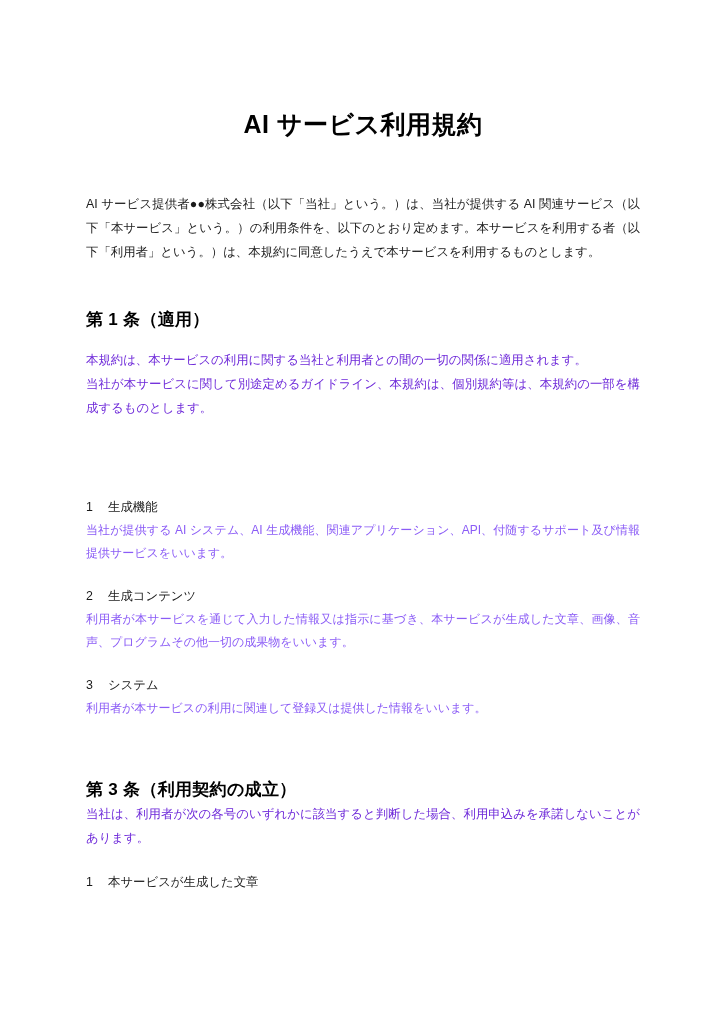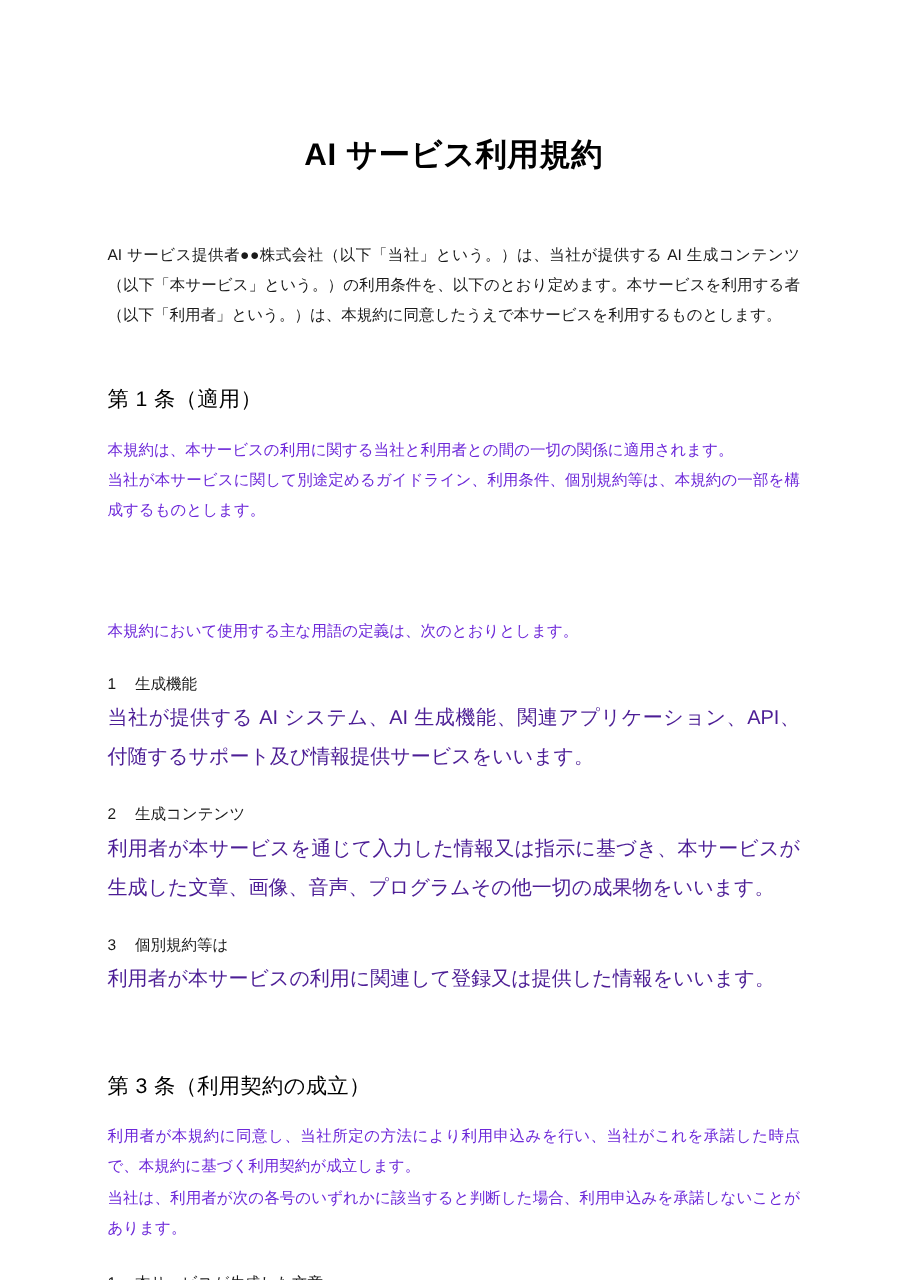--- a/index.html
+++ b/index.html
@@ -48,21 +48,21 @@
   }
   .article {
     margin: 0;
   }
   .article-1 { padding-top: 44px; }
   .article-2 { padding-top: 56px; }
   .article-3 { padding-top: 58px; }
 
   .article-heading {
     font-size: 17px;
-    font-weight: normal;
+    font-weight: bold;
     margin: 0 0 0 0;
     line-height: 1.4;
     letter-spacing: 0.3px;
     color: #000000;
   }
   .article-body {
     margin: 0;
     padding-top: 16px;
     font-size: 12.4px;
     line-height: 1.95;
@@ -86,25 +86,25 @@
     font-size: 12.4px;
     line-height: 1.95;
     color: #1a1a1a;
   }
   .def-num {
     display: inline-block;
     min-width: 22px;
   }
   .def-text {
     margin: 0;
-    font-size: 16px;
+    font-size: 12px;
     line-height: 1.95;
     text-align: justify;
     text-justify: inter-ideograph;
-    color: #4c1d95;
+    color: #8b5cf6;
   }
   .cond-list {
     padding-top: 20px;
   }
   .cond-item {
     font-size: 12.4px;
     line-height: 1.95;
     color: #1a1a1a;
   }
   .cond-num {
@@ -113,52 +113,50 @@
   }
 </style>
 </head>
 <body>
 
 <div class="page">
   <div class="content">
 
     <h1 class="doc-title">AI サービス利用規約</h1>
 
-    <p class="intro">AI サービス提供者●●株式会社（以下「当社」という。）は、当社が提供する AI 生成コンテンツ（以下「本サービス」という。）の利用条件を、以下のとおり定めます。本サービスを利用する者（以下「利用者」という。）は、本規約に同意したうえで本サービスを利用するものとします。</p>
+    <p class="intro">AI サービス提供者●●株式会社（以下「当社」という。）は、当社が提供する AI 関連サービス（以下「本サービス」という。）の利用条件を、以下のとおり定めます。本サービスを利用する者（以下「利用者」という。）は、本規約に同意したうえで本サービスを利用するものとします。</p>
 
     <section class="article article-1">
       <h2 class="article-heading">第 1 条（適用）</h2>
       <p class="article-body">本規約は、本サービスの利用に関する当社と利用者との間の一切の関係に適用されます。</p>
-      <p class="article-body tight">当社が本サービスに関して別途定めるガイドライン、利用条件、個別規約等は、本規約の一部を構成するものとします。</p>
+      <p class="article-body tight">当社が本サービスに関して別途定めるガイドライン、本規約は、個別規約等は、本規約の一部を構成するものとします。</p>
     </section>
 
     <section class="article article-2">
-      <p class="article-body">本規約において使用する主な用語の定義は、次のとおりとします。</p>
 
       <ul class="def-list">
         <li class="def-block">
           <div class="def-label"><span class="def-num">1</span><span>生成機能</span></div>
           <p class="def-text">当社が提供する AI システム、AI 生成機能、関連アプリケーション、API、付随するサポート及び情報提供サービスをいいます。</p>
         </li>
 
         <li class="def-block">
           <div class="def-label"><span class="def-num">2</span><span>生成コンテンツ</span></div>
           <p class="def-text">利用者が本サービスを通じて入力した情報又は指示に基づき、本サービスが生成した文章、画像、音声、プログラムその他一切の成果物をいいます。</p>
         </li>
 
         <li class="def-block">
-          <div class="def-label"><span class="def-num">3</span><span>個別規約等は</span></div>
+          <div class="def-label"><span class="def-num">3</span><span>システム</span></div>
           <p class="def-text">利用者が本サービスの利用に関連して登録又は提供した情報をいいます。</p>
         </li>
       </ul>
     </section>
 
     <section class="article article-3">
       <h2 class="article-heading">第 3 条（利用契約の成立）</h2>
-      <p class="article-body">利用者が本規約に同意し、当社所定の方法により利用申込みを行い、当社がこれを承諾した時点で、本規約に基づく利用契約が成立します。</p>
       <p class="article-body tight">当社は、利用者が次の各号のいずれかに該当すると判断した場合、利用申込みを承諾しないことがあります。</p>
 
       <ul class="cond-list">
         <li class="cond-item"><span class="cond-num">1</span><span>本サービスが生成した文章</span></li>
 
       </ul>
     </section>
 
   </div>
 </div>

